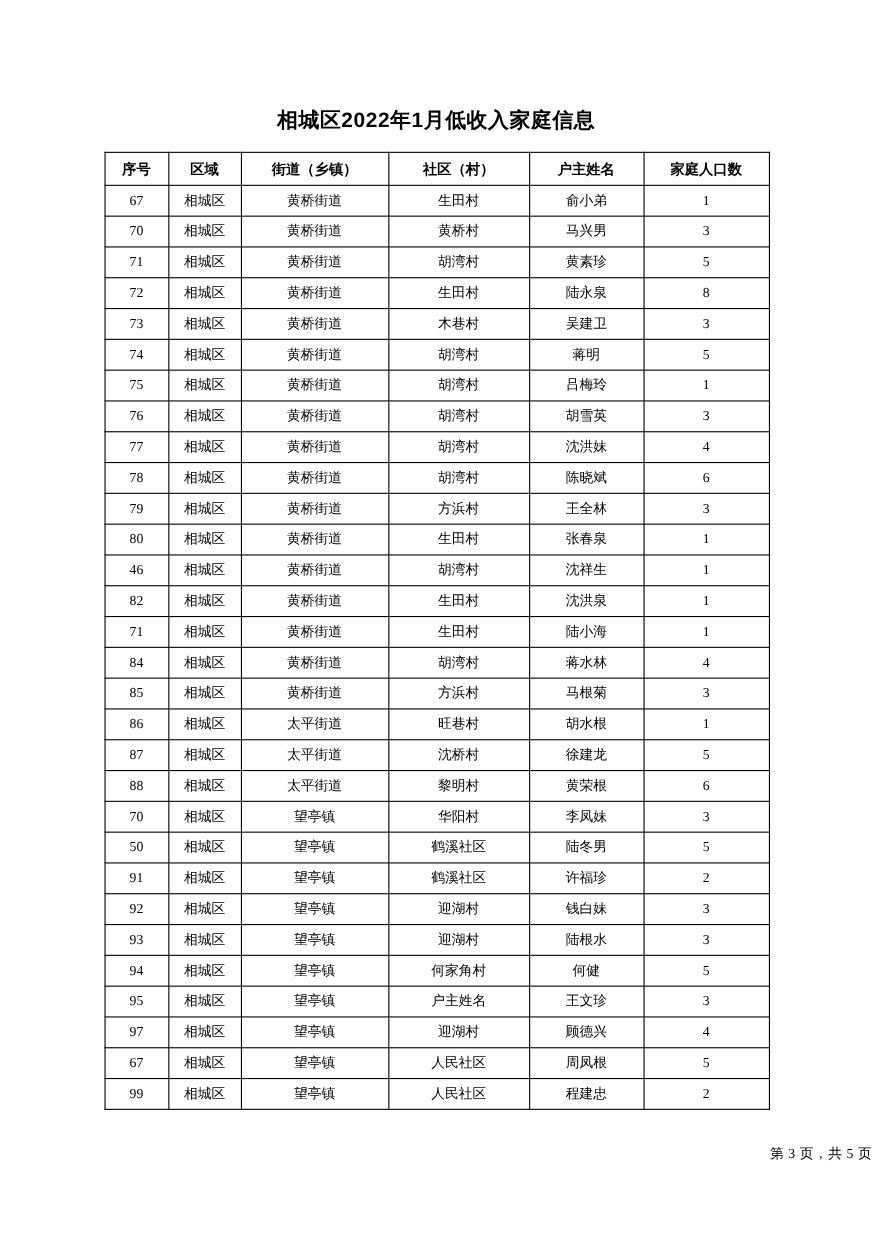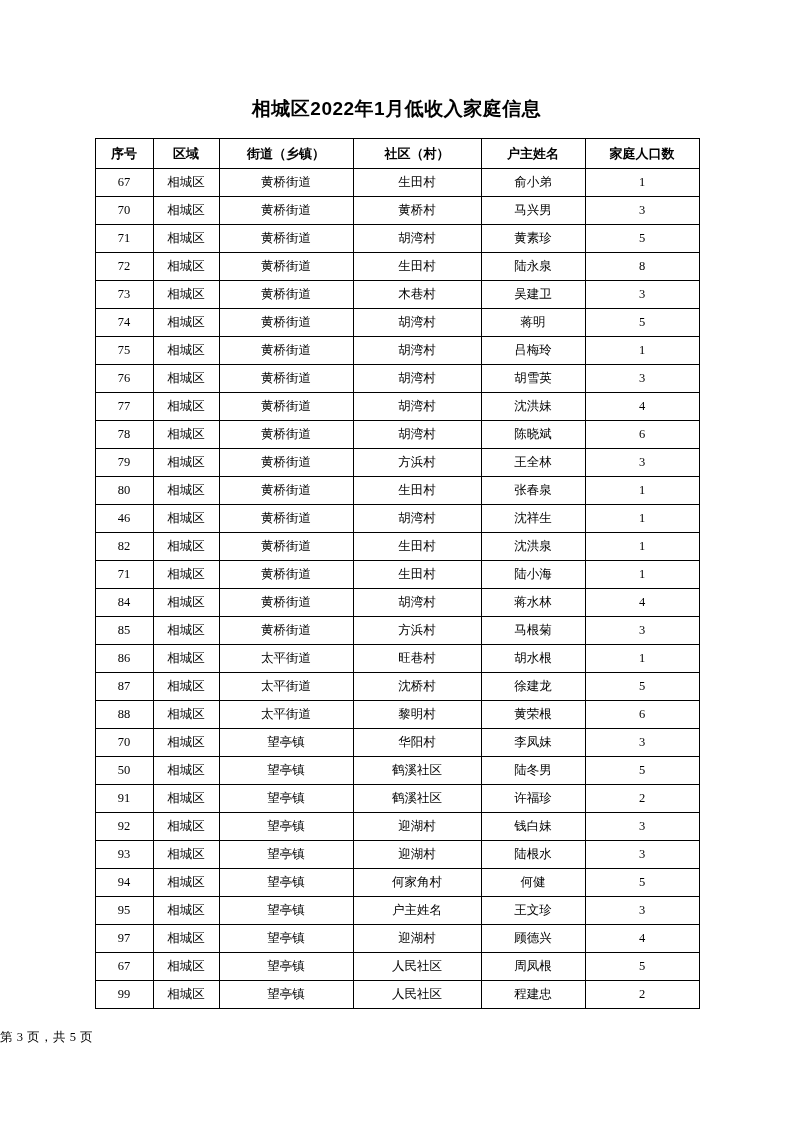--- a/index.html
+++ b/index.html
@@ -58,24 +58,24 @@
     line-height: 29px;
   }
   col.c-idx { width: 58px; }
   col.c-area { width: 66px; }
   col.c-street { width: 134px; }
   col.c-community { width: 128px; }
   col.c-name { width: 104px; }
   col.c-count { width: 114px; }
   .footer {
     position: absolute;
-    bottom: 12px;
+    bottom: 0;
     left: 0;
     width: 793px;
-    text-align: left;
+    text-align: right;
     font-size: 12.5px;
     padding-bottom: 32px;
   }
   .footer span { letter-spacing: 0.5px; }
 </style>
 </head>
 <body>
 
 <div class="page">
 

